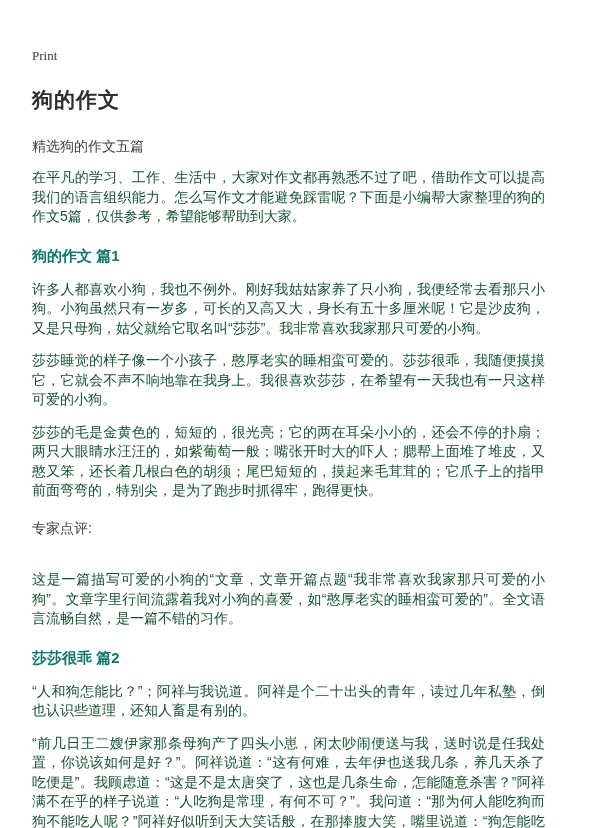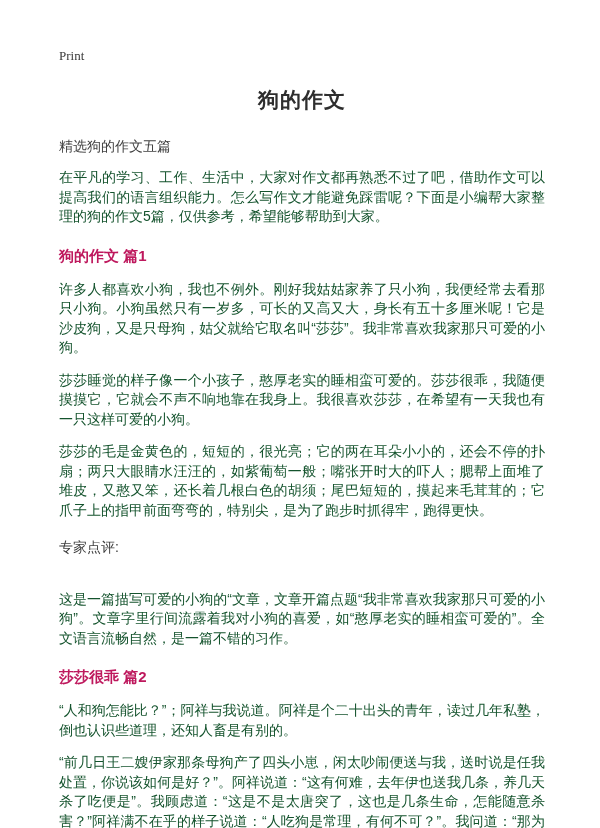--- a/index.html
+++ b/index.html
@@ -11,56 +11,56 @@
     width: 600px;
     height: 828px;
     overflow: hidden;
     font-family: "Liberation Sans", sans-serif;
     color: #3f3f3f;
   }
   .page {
     box-sizing: border-box;
     width: 600px;
     height: 828px;
-    padding: 46px 55px 0 59px;
+    padding: 46px 55px 0 32px;
     background: #ffffff;
     overflow: hidden;
   }
   .print-link {
     font-family: "Liberation Serif", serif;
     font-size: 13px;
     color: #3b3b3b;
     display: inline-block;
     margin: 0 0 12px 0;
     cursor: pointer;
   }
   h1.doc-title {
     font-size: 21px;
     font-weight: bold;
     color: #2e2e2e;
-    text-align: center;
+    text-align: left;
     margin: 10px 0 24px 0;
     letter-spacing: 1px;
   }
   .subtitle {
     font-size: 14px;
     color: #3f3f3f;
     margin: 2px 0 12px 0;
   }
   p.body-par {
     font-size: 14px;
     line-height: 19.5px;
     text-align: justify;
     margin: 0 0 13px 0;
     color: #14532d;
   }
   h2.section-heading {
     font-size: 15px;
     font-weight: bold;
-    color: #be185d;
+    color: #0f766e;
     margin: 20px 0 14px 0;
   }
   p.label-par {
     font-size: 14px;
     line-height: 19.5px;
     margin: 18px 0 32px 0;
     color: #3f3f3f;
   }
 </style>
 </head>

